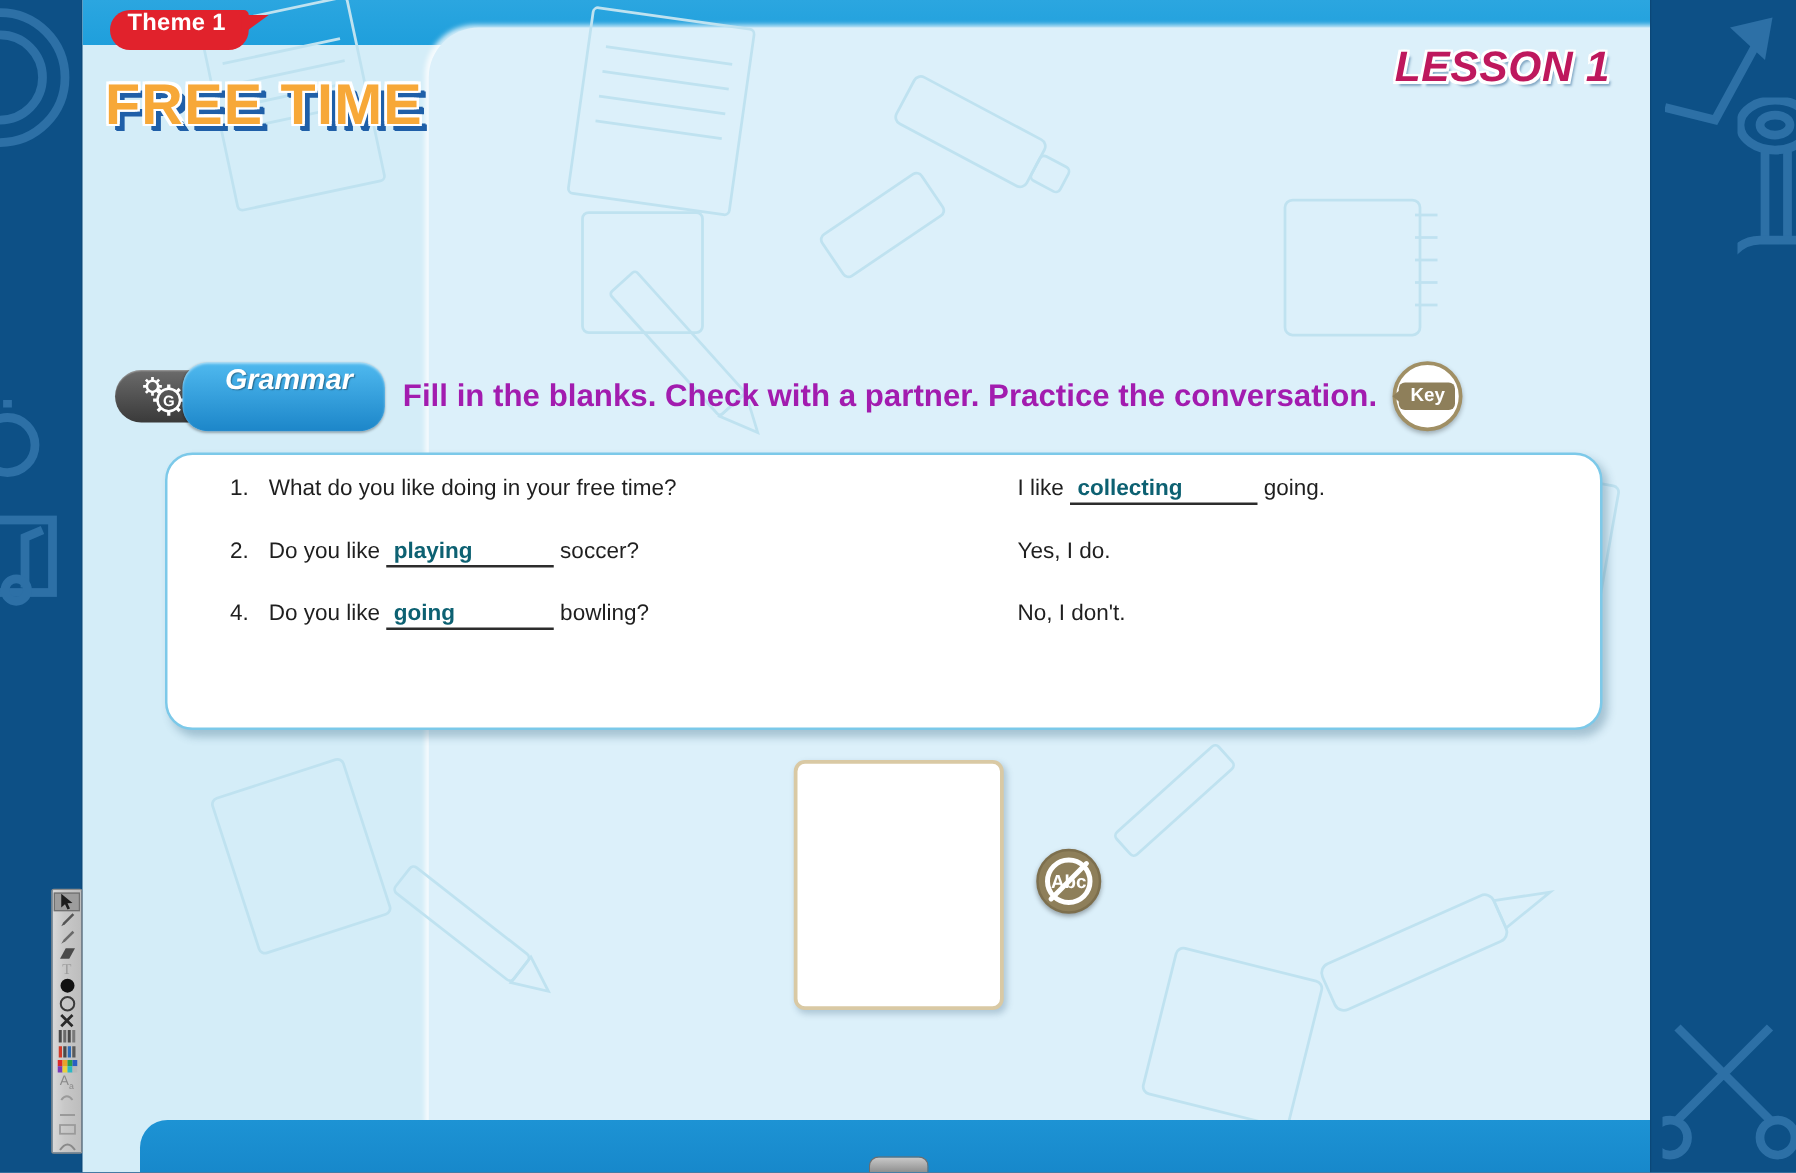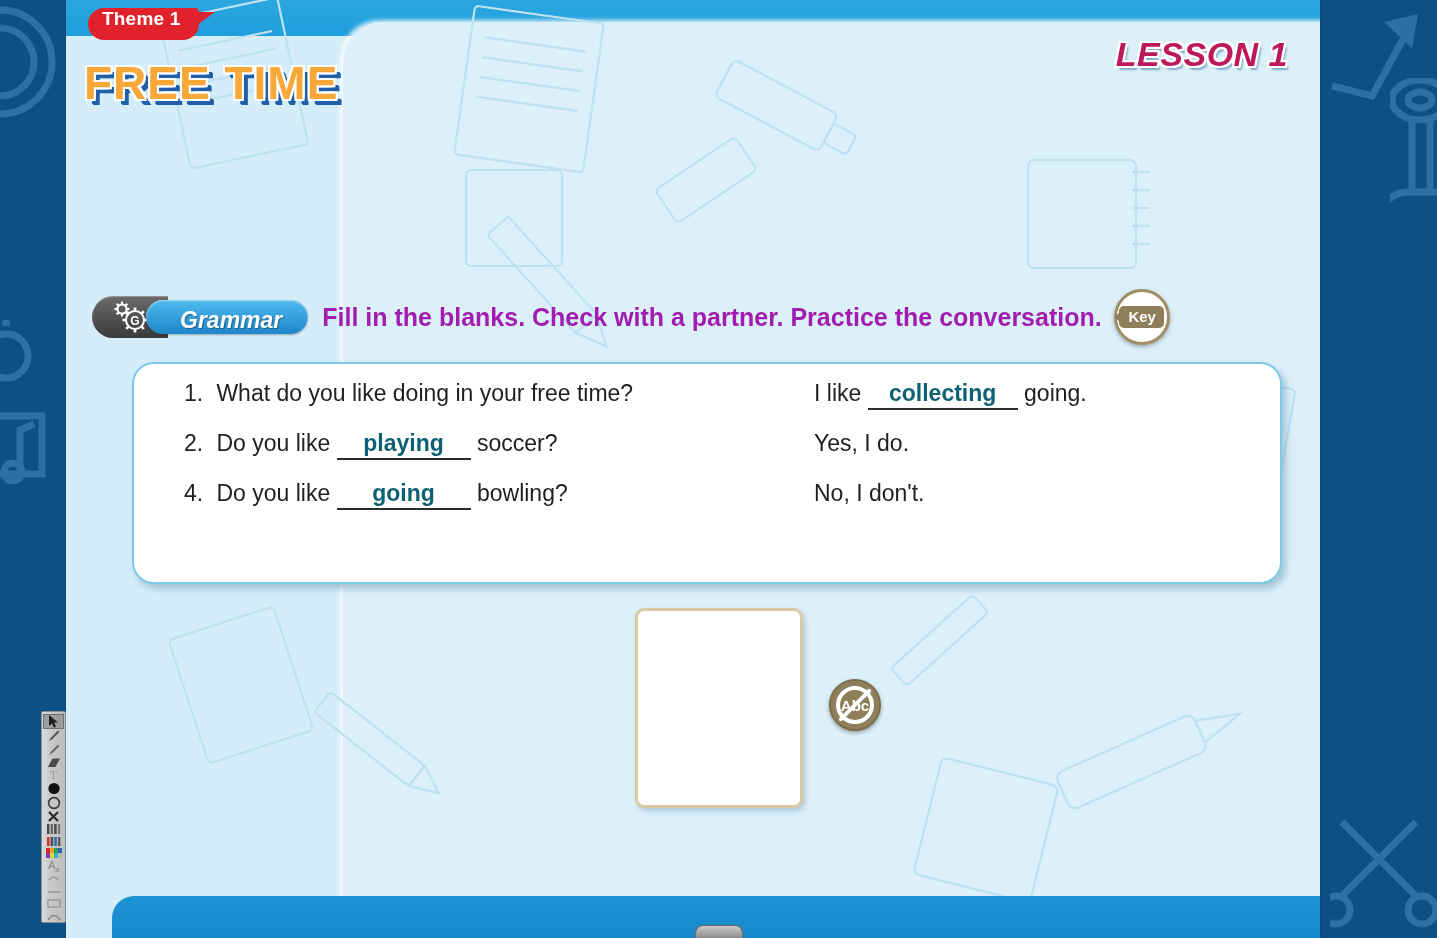--- a/index.html
+++ b/index.html
@@ -139,24 +139,24 @@
   }
   #skill-icon {
     width: 76px; height: 42px;
     background: linear-gradient(to bottom,#6b6b6b,#3a3a3a);
     border-radius: 21px 0 0 21px;
     display: flex; align-items: center; justify-content: center;
     box-shadow: inset 0 1px 1px rgba(255,255,255,.3);
     margin-right: -22px;
   }
   #skill-pill {
-    height: 34px; padding: 0 26px 0 34px;
+    height: 55px; padding: 0 26px 0 34px;
     background: linear-gradient(to bottom,#4fb9ef,#1c86c9);
     border-radius: 20px;
-    display: flex; align-items: flex-end;
+    display: flex; align-items: flex-start;
     box-shadow: inset 0 1px 2px rgba(255,255,255,.55), 0 1px 2px rgba(0,0,0,.3);
   }
   #skill-pill span {
     color: #fff; font-weight: bold; font-style: italic; font-size: 23px;
     text-shadow: 1px 1px 1px rgba(0,0,0,.35);
     white-space: nowrap;
   }
   #instr-text {
     margin-left: 14px;
     font-size: 25px; font-weight: bold; color: #a21caf;
@@ -193,29 +193,28 @@
     background: #fff;
     border: 2px solid #7cc9e9;
     border-radius: 22px;
     box-shadow: 4px 5px 7px rgba(40,90,120,.30);
     z-index: 13;
     padding: 16px 0 0 0;
   }
   .qa-row {
     display: flex; align-items: baseline;
     height: 50px;
-    font-size: 23px; color: #1f1f1f;
+    font-size: 18px; color: #1f1f1f;
   }
   .qa-q { width: 680px; padding-left: 50px; white-space: nowrap; }
   .qa-a { white-space: nowrap; }
   .qnum { display: inline-block; min-width: 26px; }
   .blank {
     display: inline-block;
     border-bottom: 2px solid #2c2c2c;
-    text-align: center;
     color: #0d6172; font-weight: bold;
     padding: 0 6px 1px 6px;
     white-space: nowrap;
   }
 
   
   #img-card {
     position: absolute; left: 569px; top: 608px;
     width: 168px; height: 200px;
     background: #fff;

